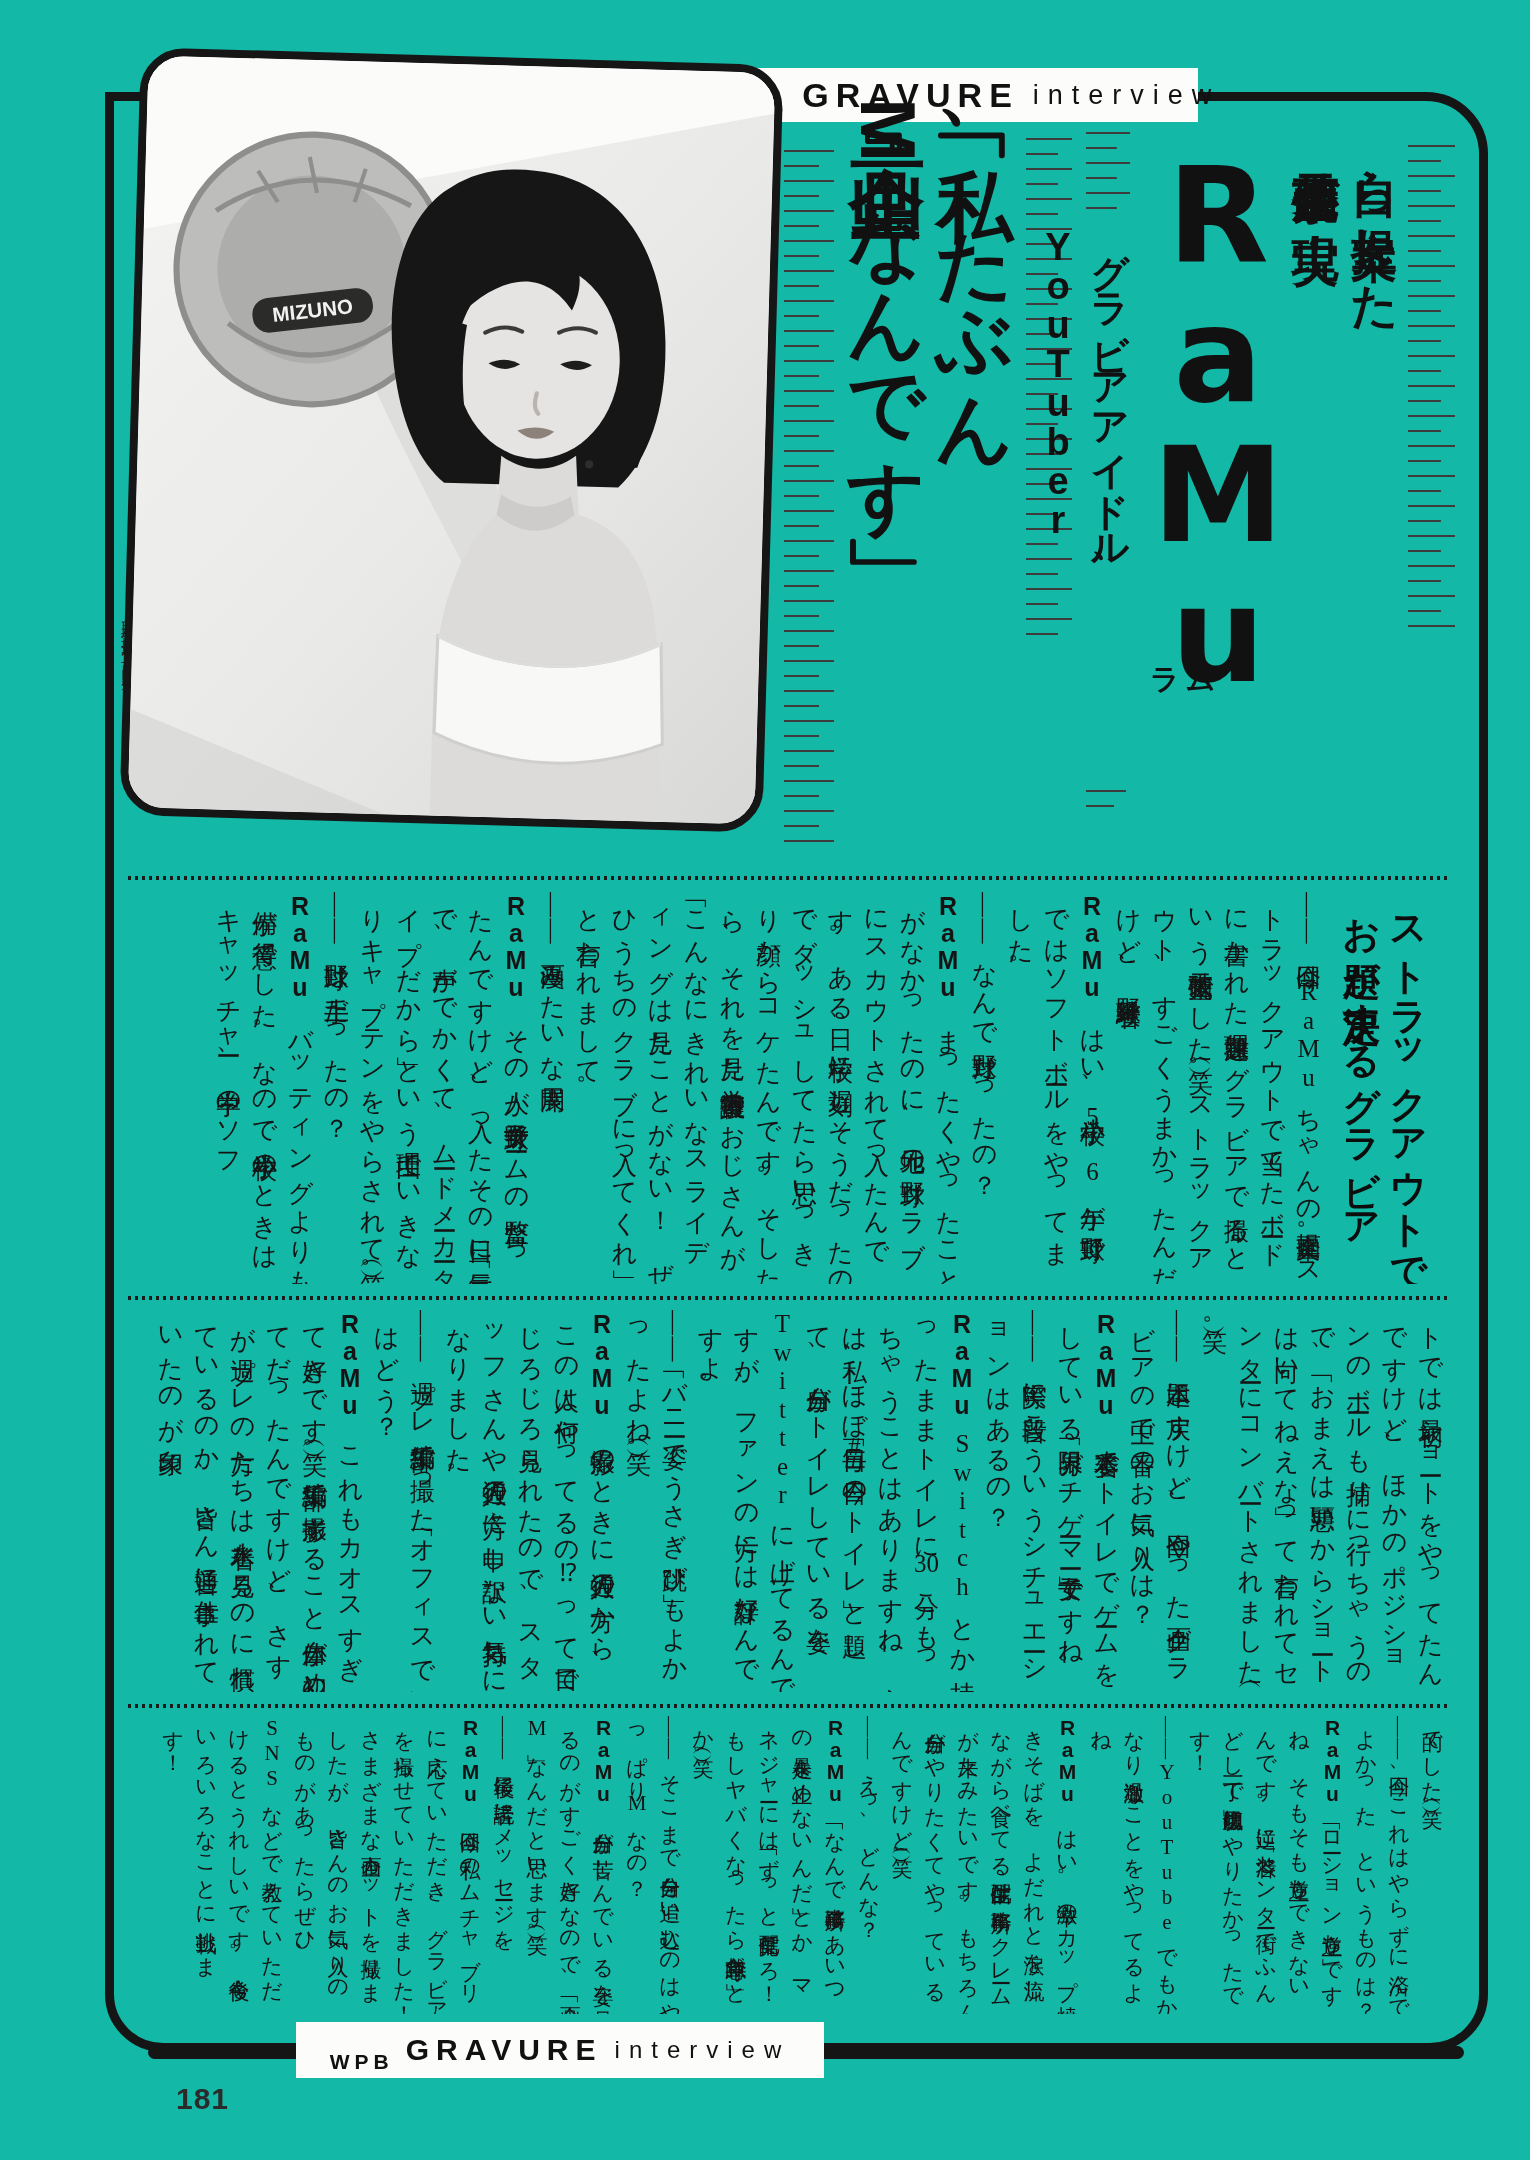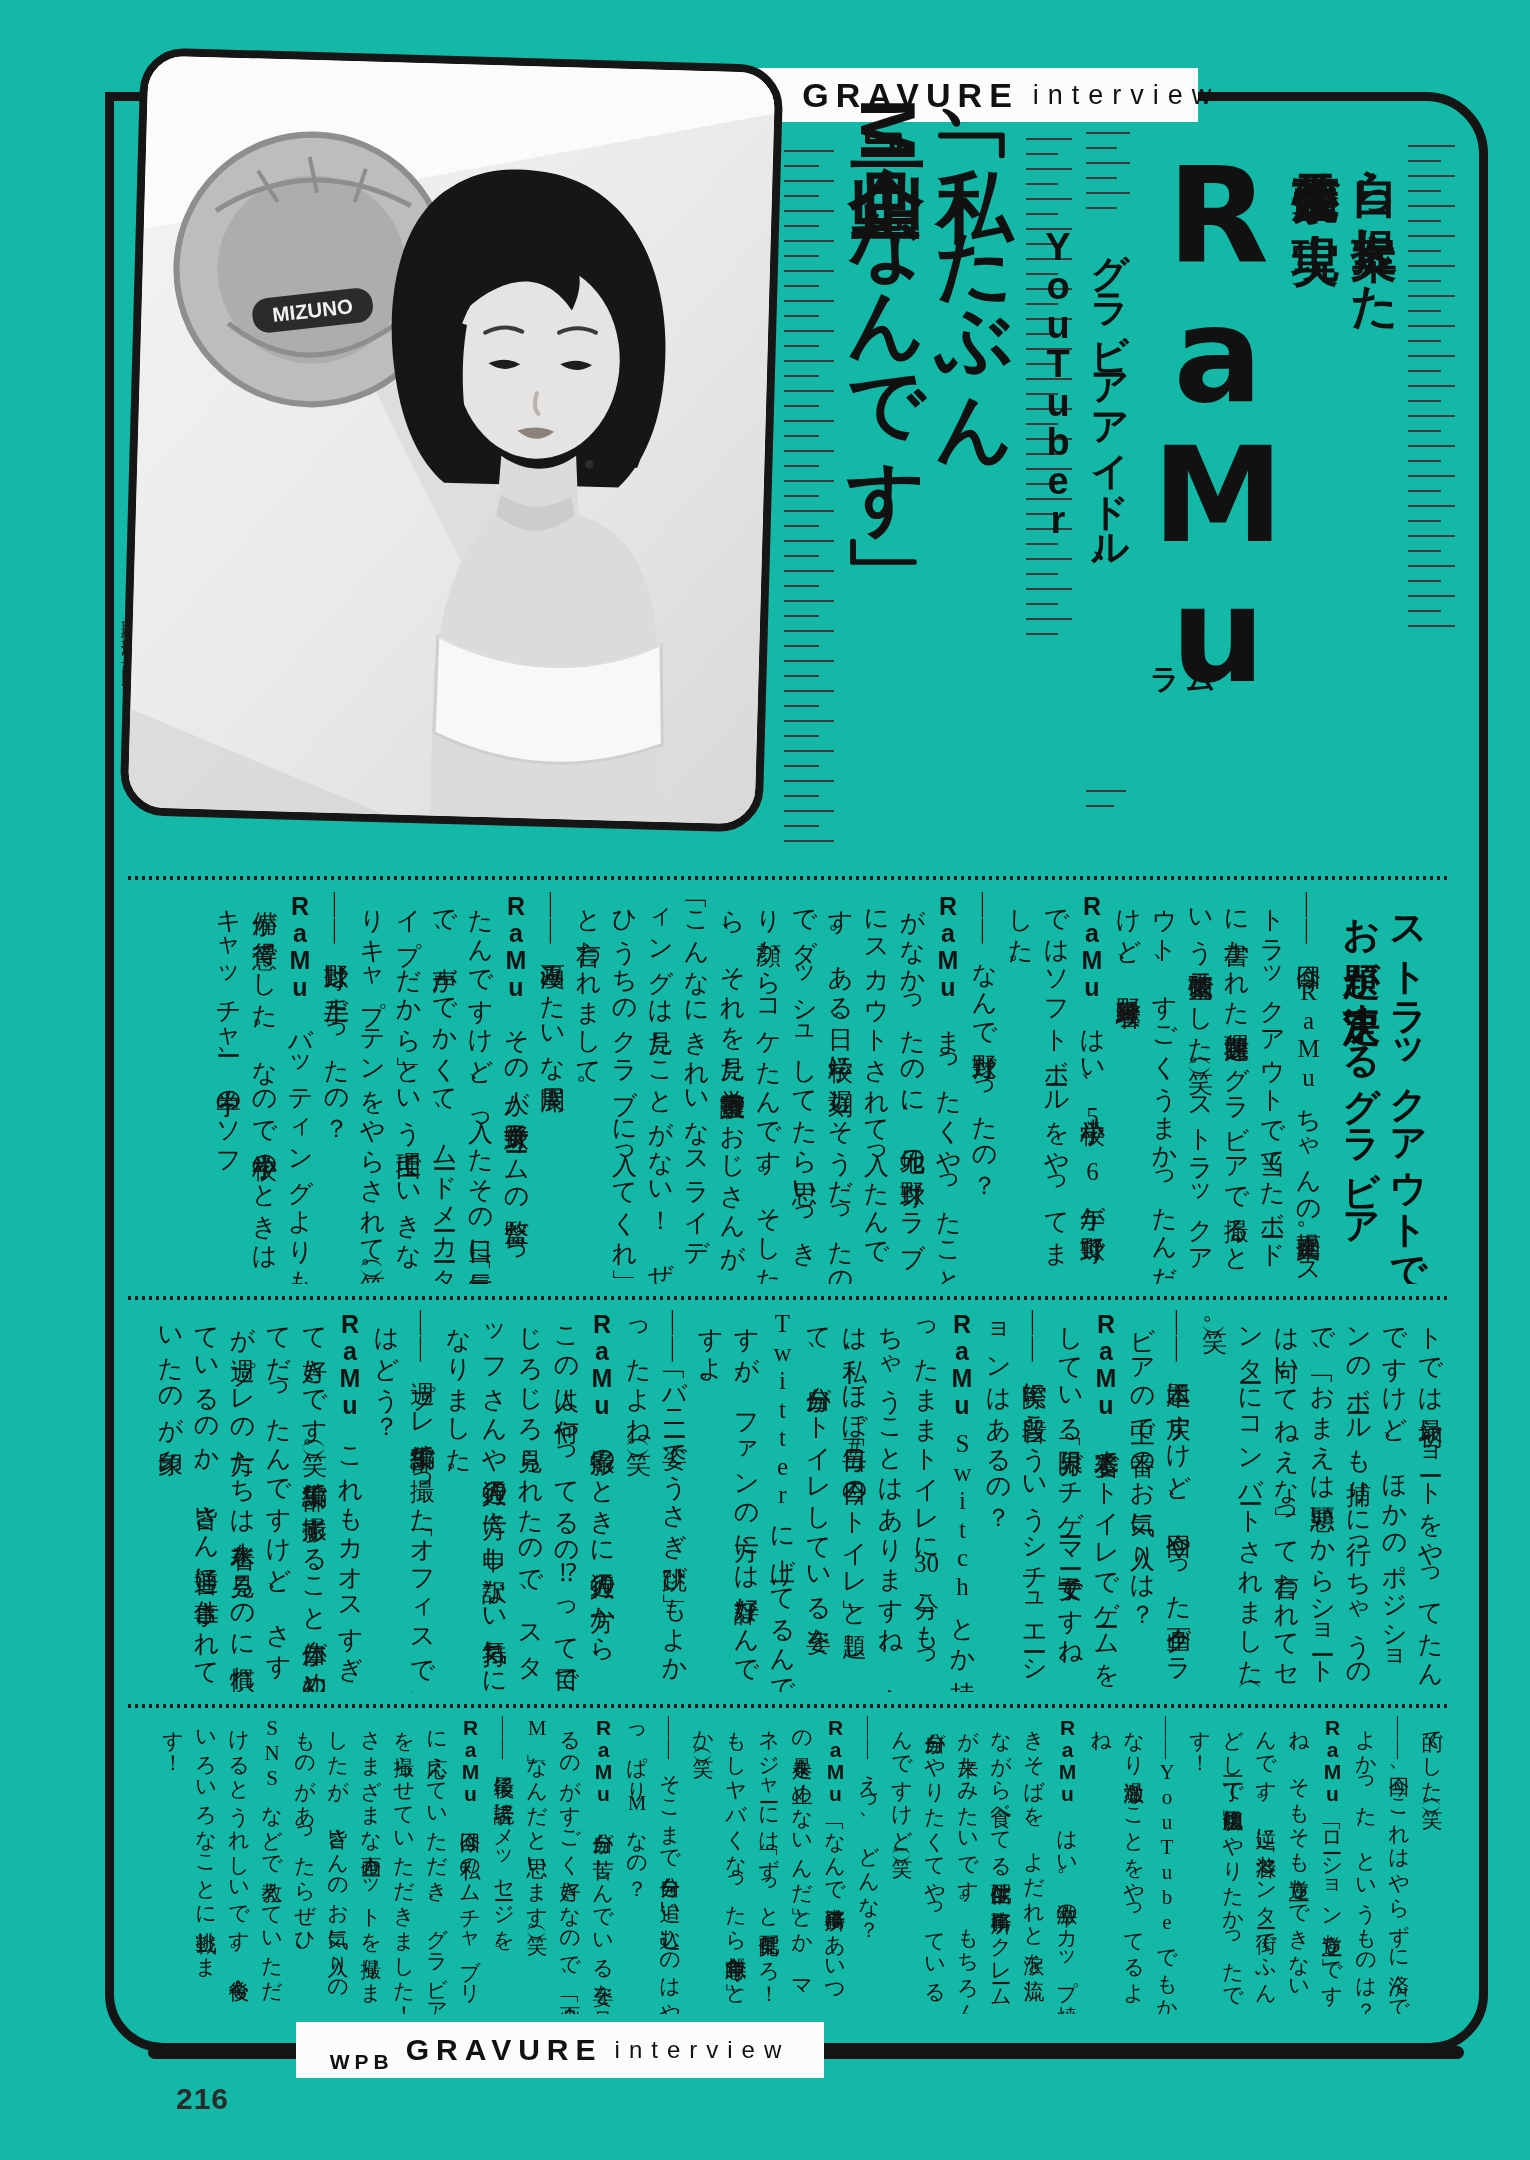--- a/index.html
+++ b/index.html
@@ -180,15 +180,15 @@
       <p>——最後に読者にメッセージを。</p>
       <p><b class="spk">RaMu</b>今回は私のムチャブリに応えていただき、グラビアを撮らせていただきました！　さまざまな企画カットを撮りましたが、皆さんのお気に入りのものがあったらぜひ、<span class="u">SNS</span>などで教えていただけるとうれしいです。今後もいろいろなことに挑戦します！</p>
     </div>
 
   <div class="footer-rule"></div>
   <div class="brandbox ftr">
     <span class="b-wpb">WPB</span>
     <span class="b-grav">GRAVURE</span>
     <span class="b-int">interview</span>
   </div>
-  <div class="pageno">216</div>
+  <div class="pageno">181</div>
 
 </div>
 
 </body></html>

